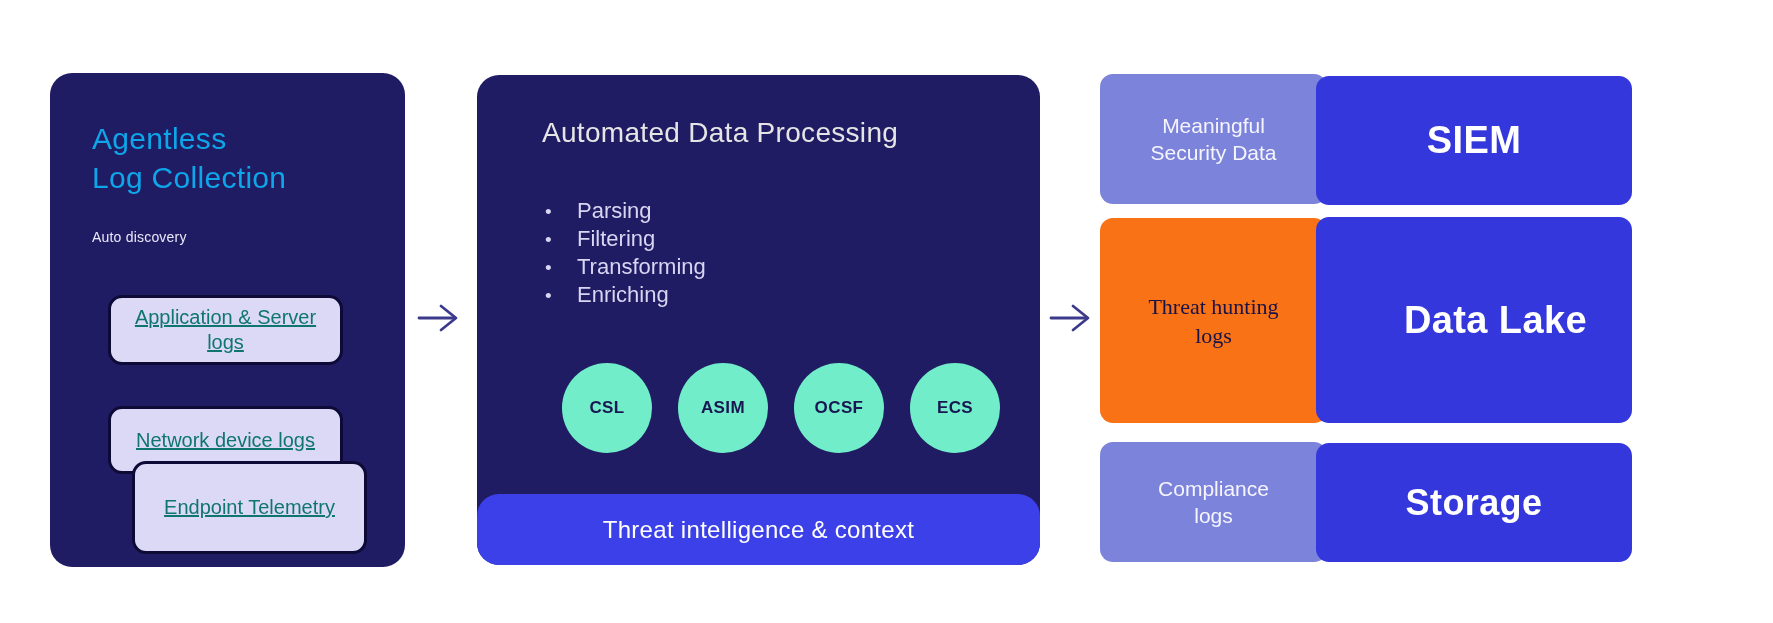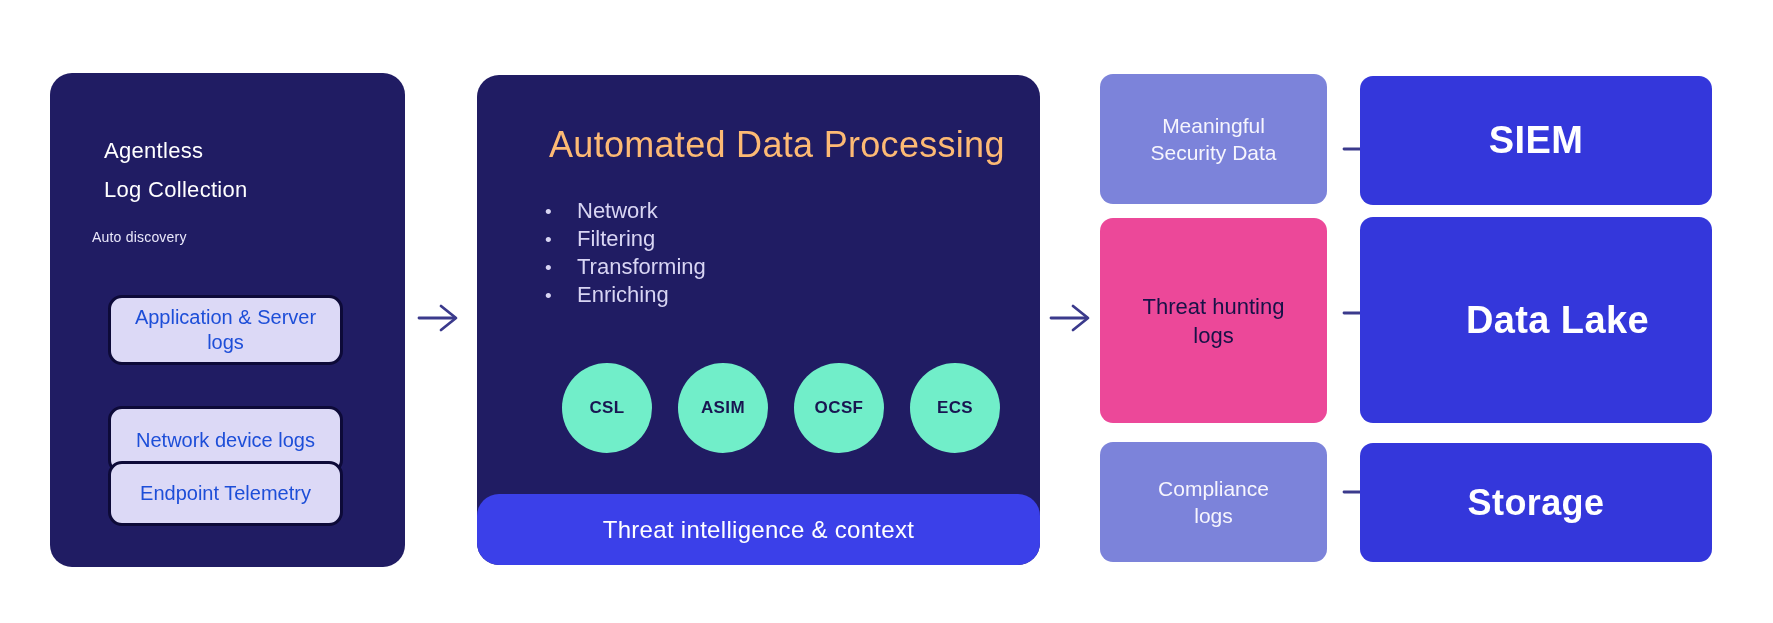--- a/index.html
+++ b/index.html
@@ -14,45 +14,45 @@
   }
   .panel {
     position: absolute;
     background: #201c63;
     border-radius: 22px;
   }
   
   .panel-collection { left: 50px; top: 73px; width: 355px; height: 494px; }
   .collection-title {
     position: absolute; left: 42px; top: 46px;
-    margin: 12px; font-size: 22px; font-weight: normal;
-    line-height: 39px; color: #ffffff; white-space: pre-line;
+    margin: 0; font-size: 30px; font-weight: normal;
+    line-height: 39px; color: #0ea5e9; white-space: pre-line;
     letter-spacing: 0.3px;
   }
   .collection-subtitle {
     position: absolute; left: 42px; top: 156px;
     font-size: 14px; color: #eae8fb; letter-spacing: 0.2px;
   }
   .chip {
     position: absolute; left: 58px; width: 235px;
     background: #dcd9f6; border: 3px solid #0d0a38; border-radius: 14px;
-    color: #1d4ed8; font-size: 20px; line-height: 25px;
-    display: flex; align-items: center; justify-content: center;
-    text-align: center; white-space: pre-line;
+    color: #0f766e; font-size: 20px; line-height: 25px;
+    display: flex; align-items: center; justify-content: center;
+    text-align: center; white-space: pre-line; text-decoration: underline;
   }
   .chip-0 { top: 222px; height: 70px; }
   .chip-1 { top: 307px; height: 68px; margin-top: 26px; }
-  .chip-2 { top: 388px; height: 65px; }
+  .chip-2 { top: 388px; height: 93px; margin-left: 24px; }
 
   
   .panel-processing { left: 477px; top: 75px; width: 563px; height: 490px; }
   .processing-title {
     position: absolute; left: 65px; top: 42px;
-    margin: 7px; font-size: 36px; font-weight: normal;
-    color: #fdba74; letter-spacing: 0.3px;
+    margin: 0; font-size: 28px; font-weight: normal;
+    color: #e5e5e5; letter-spacing: 0.3px;
   }
   .bullet-list {
     position: absolute; left: 68px; top: 122px;
     margin: 0; padding: 0; list-style: none;
   }
   .bullet-item {
     display: flex; align-items: baseline;
     height: 28px; color: #d8d5f3; font-size: 22px; line-height: 28px;
   }
   .bullet-dot { width: 32px; font-size: 19px; color: #d8d5f3; }
@@ -74,28 +74,28 @@
   }
 
   
   .out-box {
     position: absolute; left: 1100px; width: 227px;
     border-radius: 13px;
     display: flex; align-items: center; justify-content: center;
     text-align: center; white-space: pre-line;
   }
   .out-purple { background: #7c83da; color: #f6f5fd; font-size: 21px; line-height: 27px; }
-  .out-lavender { background: #ec4899; color: #171247; font-size: 22px; line-height: 29px; }
+  .out-lavender { background: #f97316; color: #171247; font-size: 22px; line-height: 29px; font-family: Liberation Serif, serif; }
   .out-0 { top: 74px; height: 130px; }
   .out-1 { top: 218px; height: 205px; }
   .out-2 { top: 442px; height: 120px; }
 
   
   .dest-box {
-    position: absolute; left: 1360px; width: 352px;
+    position: absolute; left: 1316px; width: 316px;
     background: #3437db; border-radius: 13px;
     display: flex; align-items: center; justify-content: center;
     color: #ffffff; font-weight: bold; letter-spacing: 0.4px;
   }
   .dest-0 { top: 76px; height: 129px; font-size: 38px; }
   .dest-1 { top: 217px; height: 206px; font-size: 38px; padding-left: 43px; }
   .dest-2 { top: 443px; height: 119px; font-size: 36px; }
 
   
   .arrow { position: absolute; width: 42px; height: 32px; }
@@ -128,21 +128,21 @@
         <polyline points="24,4 39,16 24,28"></polyline>
       </g>
     </svg>
   </div>
 
   <section class="panel panel-processing">
     <h2 class="processing-title">Automated Data Processing</h2>
     <ul class="bullet-list">
       <li class="bullet-item">
         <span class="bullet-dot">•</span>
-        <span>Network</span>
+        <span>Parsing</span>
       </li>
       <li class="bullet-item">
         <span class="bullet-dot">•</span>
         <span>Filtering</span>
       </li>
       <li class="bullet-item">
         <span class="bullet-dot">•</span>
         <span>Transforming</span>
       </li>
       <li class="bullet-item">

